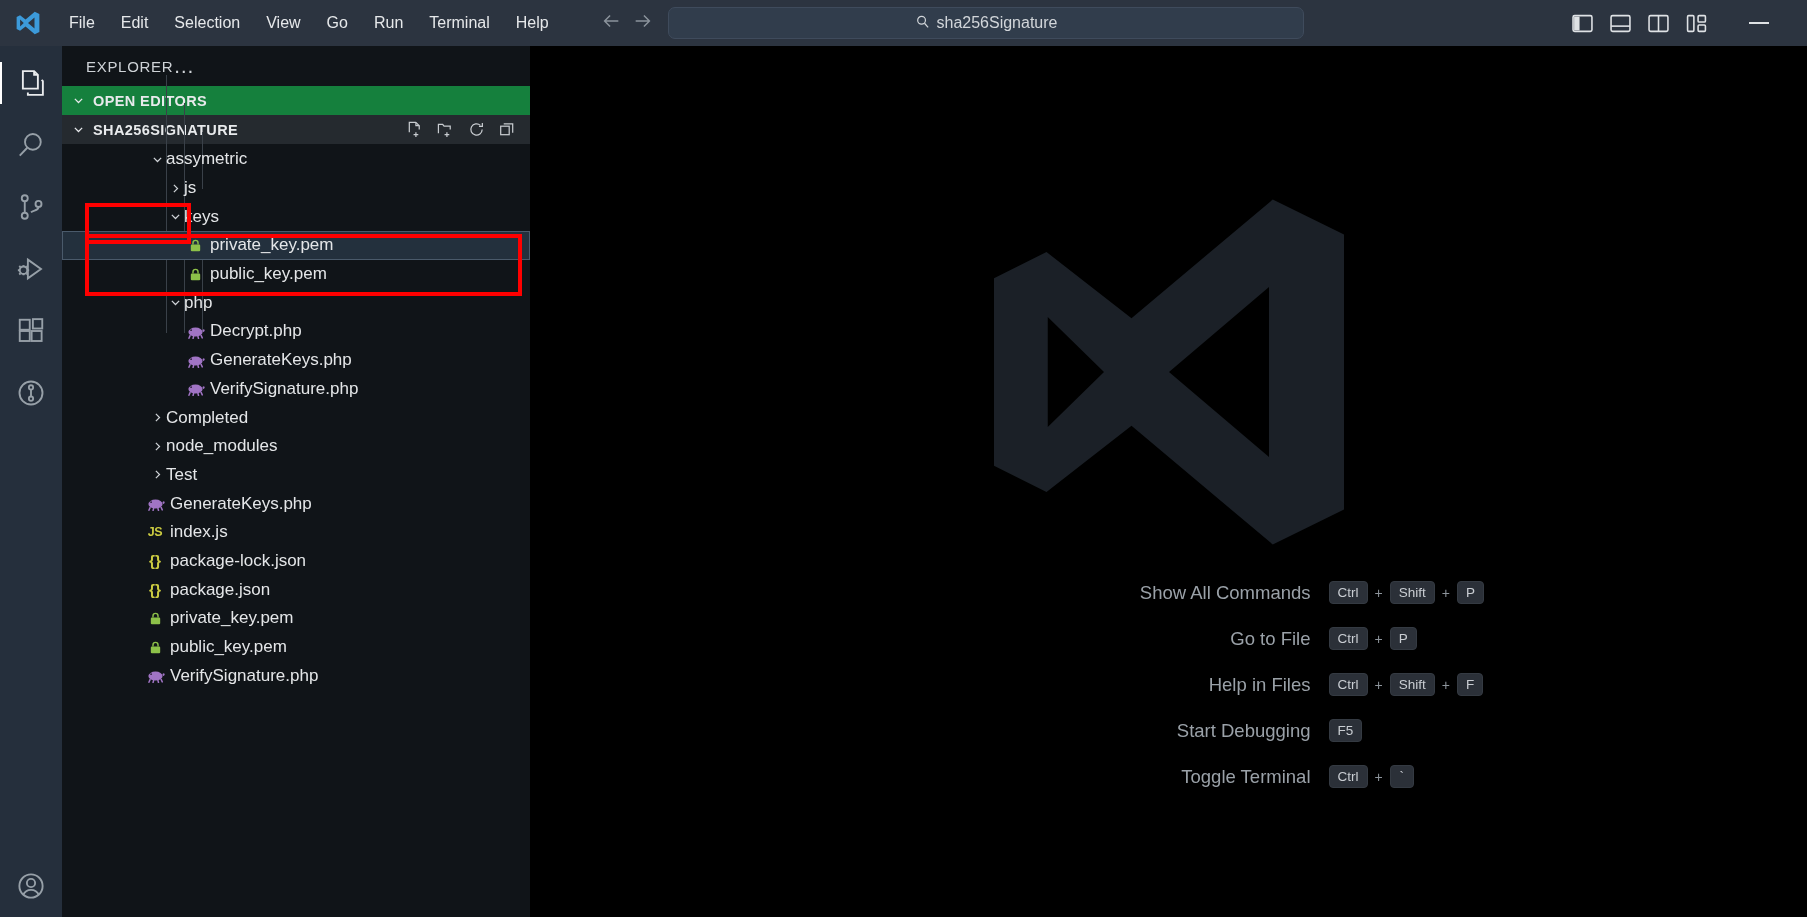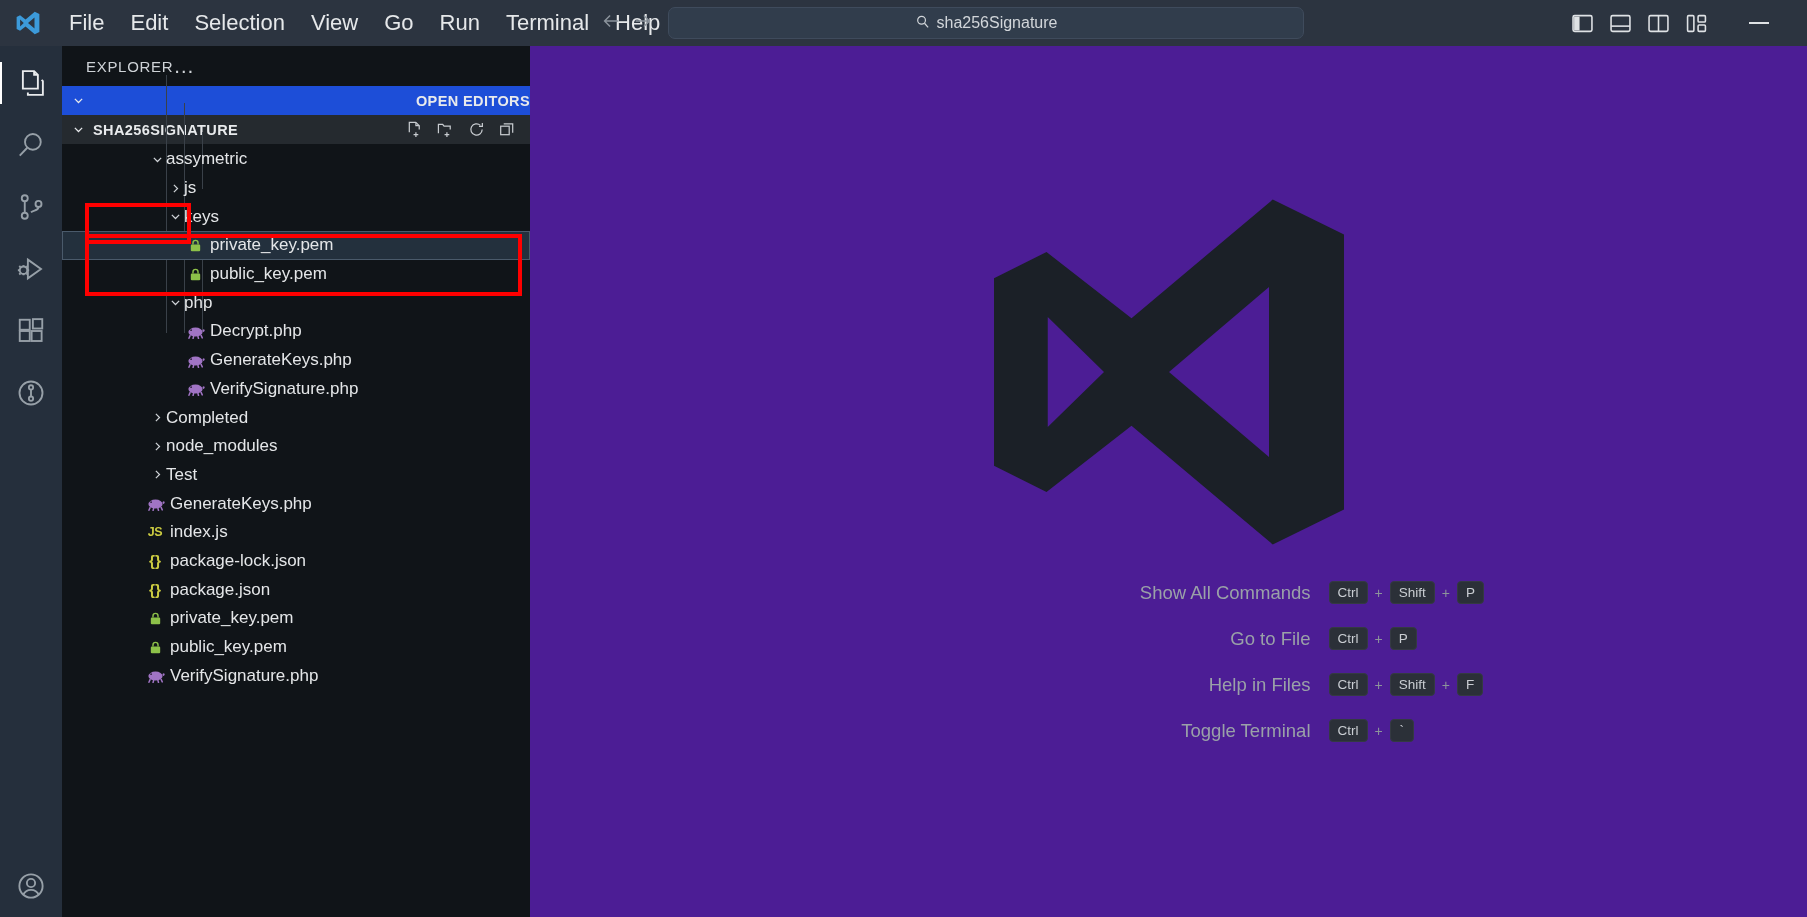--- a/index.html
+++ b/index.html
@@ -15,21 +15,21 @@
   .titlebar {
     height: 46px; flex: 0 0 46px;
     background: #2c3440;
     display: flex; align-items: center;
     position: relative;
   }
   .vs-logo { width: 56px; display: flex; align-items: center; justify-content: center; }
   .vs-logo svg { width: 26px; height: 26px; }
   .menu { display: flex; align-items: center; gap: 0; }
   .menu-item {
-    color: #e6e8ea; font-size: 22px; padding: 4px 13px;
+    color: #e6e8ea; font-size: 16px; padding: 4px 13px;
     white-space: nowrap; cursor: default;
   }
 
   .nav-arrows {
     position: absolute; left: 600px; top: 50%; transform: translateY(-50%);
     display: flex; gap: 10px; align-items: center;
   }
   .nav-arrows svg { width: 22px; height: 22px; }
 
   .cmdcenter {
@@ -83,21 +83,21 @@
   }
   .explorer-title { color: #cfd3d7; font-size: 15px; letter-spacing: .7px; }
   .dots { color: #cfd3d7; font-size: 21px; line-height: 12px; cursor: pointer; letter-spacing:1px;}
 
   .section-head {
     height: 29px; display: flex; align-items: center; gap: 6px;
     padding-left: 8px; background: #252a2f;
     color: #e8eaec; font-size: 14.5px; font-weight: bold; letter-spacing: .4px;
     cursor: pointer;
   }
-  .section-head.open-editors { background: #1d4ed8; justify-content: space-between; }
+  .section-head.open-editors { background: #15803d; }
   .section-head .chev { width: 17px; display:flex; align-items:center; justify-content:center; }
   .sec-actions { margin-left: auto; display: flex; gap: 14px; padding-right: 14px; }
   .sec-actions .ico { width: 17px; height: 17px; display:flex; }
 
   .tree { flex: 1 1 auto; overflow: hidden; padding-top: 1px; }
   .row {
     height: 28.7px; display: flex; align-items: center;
     color: #e4e6e8; font-size: 17px; white-space: nowrap;
     cursor: pointer; position: relative;
   }
@@ -108,21 +108,21 @@
 
   .lock { font-size: 15px; color: #8dc149; }
   .jsicon { font-size: 12.5px; font-weight: bold; color: #cbcb41; letter-spacing:-.3px;}
   .braces { font-size: 15.5px; font-weight: bold; color: #cbcb41; }
 
   
   .annot { position: absolute; border: 4px solid #ff0000; pointer-events: none; z-index: 20; }
 
   
   .editor {
-    flex: 1 1 auto; background: #4c1d95; position: relative; overflow: hidden;
+    flex: 1 1 auto; background: #000000; position: relative; overflow: hidden;
   }
   .watermark-logo {
     position: absolute; left: 50%; top: 328px; transform: translate(-50%,-50%);
     opacity: 1;
   }
   .shortcuts {
     position: absolute; left: 50%; transform: translateX(-50%);
     top: 535px; width: 640px;
     display: flex; flex-direction: column; gap: 23px;
   }
@@ -541,20 +541,26 @@
         <span class="sc-label">Help in Files</span>
         <span class="sc-keys">
           <span class="kbd">Ctrl</span>
           <span class="plus">+</span>
           <span class="kbd">Shift</span>
           <span class="plus">+</span>
           <span class="kbd">F</span>
         </span>
       </div>
 
+      <div class="sc-row">
+        <span class="sc-label">Start Debugging</span>
+        <span class="sc-keys">
+          <span class="kbd">F5</span>
+        </span>
+      </div>
 
       <div class="sc-row">
         <span class="sc-label">Toggle Terminal</span>
         <span class="sc-keys">
           <span class="kbd">Ctrl</span>
           <span class="plus">+</span>
           <span class="kbd">`</span>
         </span>
       </div>
     </div>

